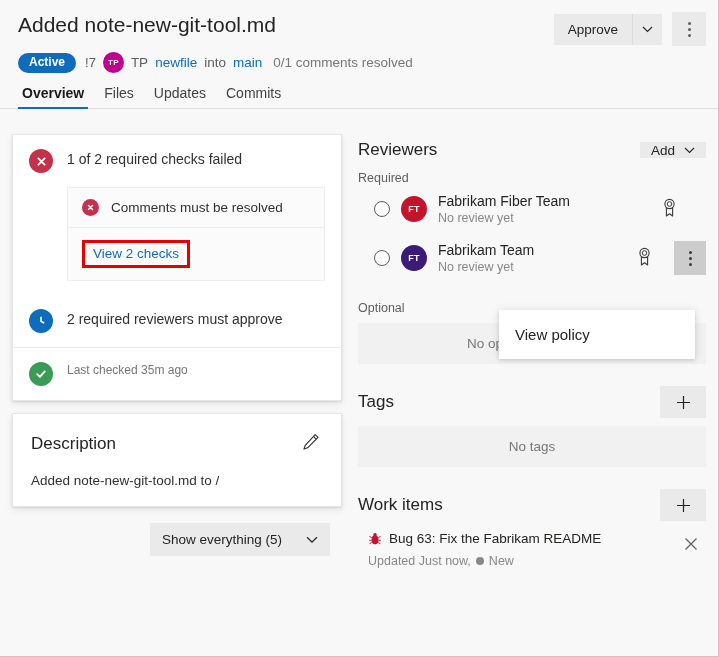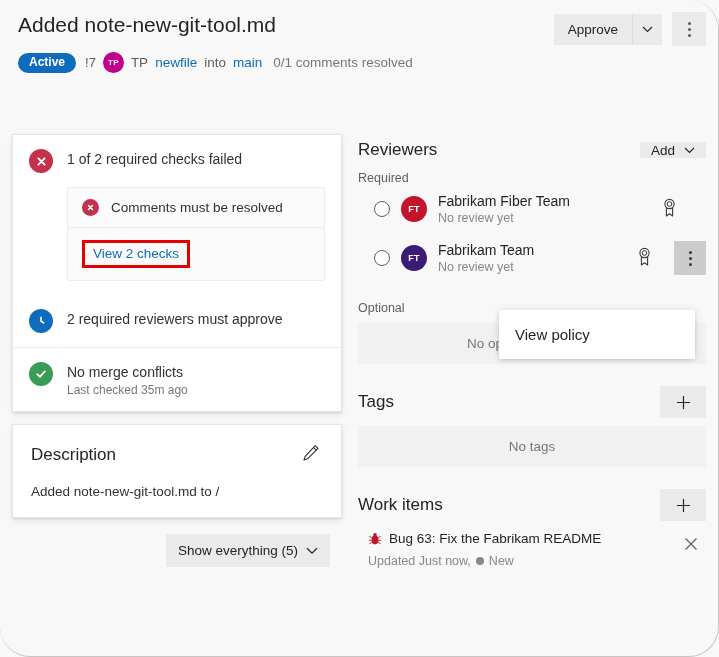--- a/index.html
+++ b/index.html
@@ -11,21 +11,20 @@
     background: #f8f8f8;
     color: #201f1e;
   }
   .page {
     position: relative;
     width: 719px; height: 657px;
     background: #f8f8f8;
     border-right: 1px solid #c8c6c4;
     border-bottom: 1px solid #c8c6c4;
     overflow: hidden;
-    border-radius: 30px;
   }
 
   
   .header {
     position: absolute; top: 0; left: 0; right: 0;
     height: 122px;
     background: #f8f8f8;
   }
   .title-row {
     display: flex; align-items: flex-start;
@@ -203,21 +202,21 @@
   .desc-title { font-size: 17px; color: #252423; }
   .edit-btn { cursor: pointer; padding: 2px; background: transparent; border: none; }
   .desc-body { margin-top: 16px; font-size: 13.5px; color: #323130; }
 
   .showall-wrap { display: flex; justify-content: flex-end; margin-top: 16px; padding-right: 12px; }
   .showall-btn {
     background: #eaeaea; border: none;
     font-family: "Liberation Sans", sans-serif;
     font-size: 13.5px; color: #252423;
     padding: 4px 12px; height: 33px;
-    display: flex; align-items: center; gap: 8px;
+    display: flex; align-items: center; gap: 24px;
     cursor: pointer;
   }
 
   
   .sec-head {
     display: flex; align-items: center; justify-content: space-between;
     margin-top: 6px;
   }
   .sec-title { font-size: 17px; color: #252423; }
   .add-btn {
@@ -337,20 +336,26 @@
       <span class="badge-active">Active</span>
       <span class="pr-num">!7</span>
       <span class="avatar-sm">TP</span>
       <span class="meta-text">TP</span>
       <span class="meta-link">newfile</span>
       <span class="meta-text">into</span>
       <span class="meta-link">main</span>
       <span class="meta-dim">0/1 comments resolved</span>
     </div>
 
+    <div class="tabs">
+      <div class="tab active">Overview</div>
+      <div class="tab">Files</div>
+      <div class="tab">Updates</div>
+      <div class="tab">Commits</div>
+    </div>
   </div>
 
   <div class="body">
 
     <div class="col-left">
 
       <div class="card">
 
         <div class="check-row">
           <span class="ic ic-fail">
@@ -386,21 +391,20 @@
           <span class="check-text">2 required reviewers must approve</span>
         </div>
 
         <div class="check-row">
           <span class="ic ic-ok">
             <svg width="14" height="14" viewBox="0 0 14 14">
               <path d="M3.2 7.2 L5.9 9.8 L10.8 4.4" stroke="#fff" stroke-width="1.8" fill="none" stroke-linecap="round" stroke-linejoin="round"></path>
             </svg>
           </span>
           <span>
-            <div class="check-text">No merge conflicts</div>
             <div class="check-sub">Last checked 35m ago</div>
           </span>
         </div>
       </div>
 
       <div class="card desc-card">
         <div class="desc-head">
           <div class="desc-title">Description</div>
           <button class="edit-btn">
             <svg width="20" height="20" viewBox="0 0 20 20">

